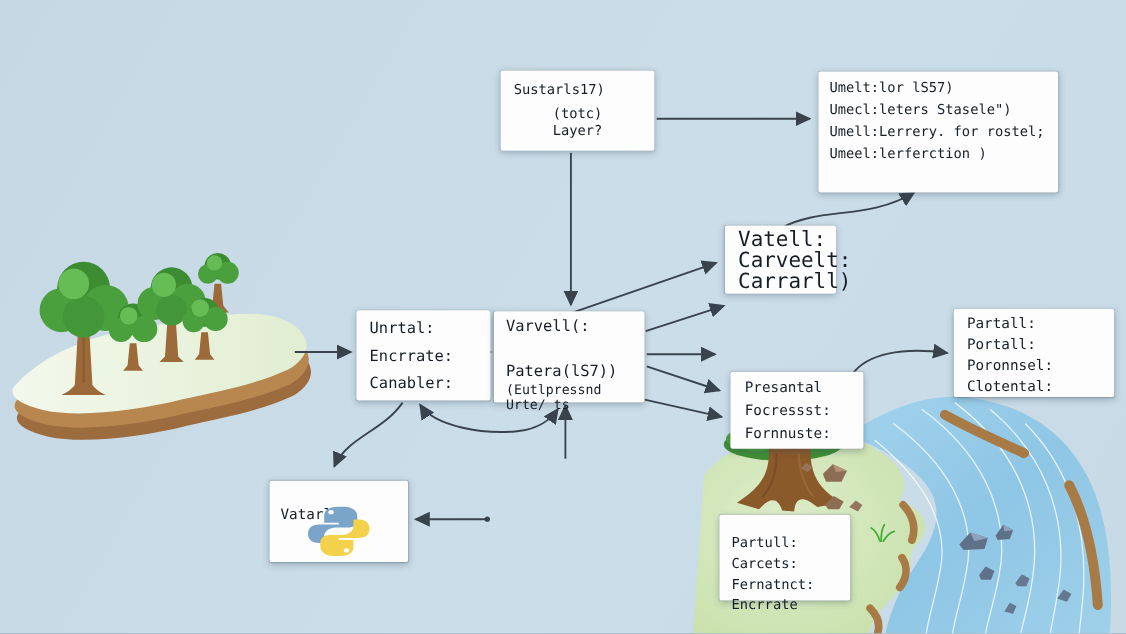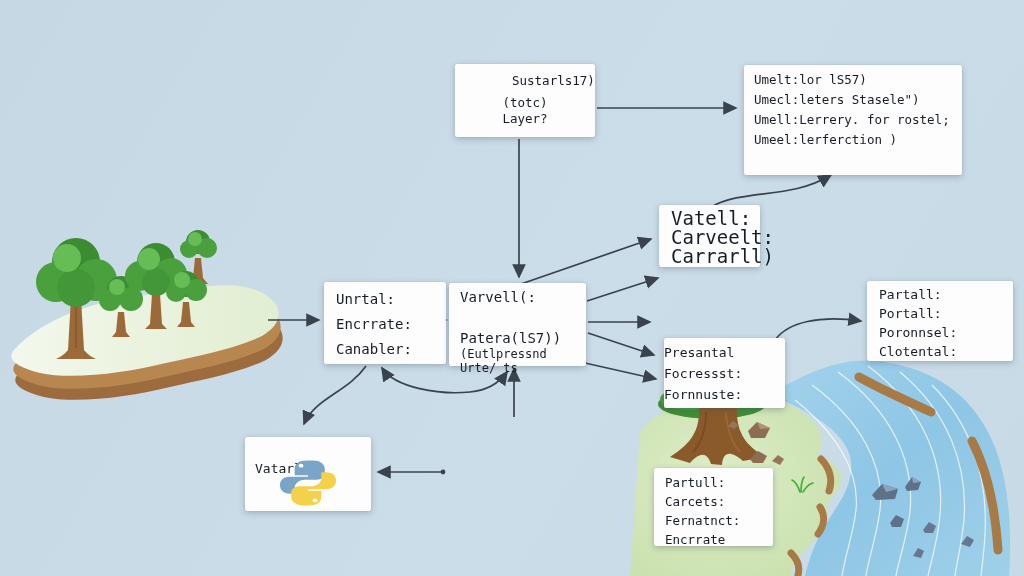--- a/index.html
+++ b/index.html
@@ -5,33 +5,33 @@
   html,body{margin:0;padding:0;background:#9fb4c2;}
   .canvas{position:relative;width:1024px;height:576px;overflow:hidden;
     background:linear-gradient(120deg,#c6d8e4 0%,#cbdde8 55%,#c7dae5 100%);
     font-family:"DejaVu Sans Mono","Liberation Mono",monospace;}
   .scene{position:absolute;left:0;top:0;z-index:1;}
   .dbox{position:absolute;z-index:2;background:#fdfdfd;border-radius:2px;
     box-sizing:border-box;color:#161d26;
     box-shadow:0 2px 6px rgba(50,70,90,.30),0 0 1px rgba(50,70,90,.25);}
   .dbox div{white-space:nowrap;}
   #b-sustarls{left:455px;top:64px;width:140px;height:73px;padding:9px 12px;font-size:12.5px;line-height:16px;}
-  #b-sustarls .l0{margin-bottom:6px;margin-left:45px;}
+  #b-sustarls .l0{margin-bottom:6px;}
   #b-sustarls .c{text-align:center;}
   #b-untal{left:744px;top:65px;width:218px;height:110px;padding:5px 10px;font-size:12.5px;line-height:20px;}
   #b-vatell{left:659px;top:205px;width:101px;height:62px;padding:4px 12px;font-size:19px;line-height:19px;}
   #b-unrtal{left:324px;top:282px;width:122px;height:82px;padding:5px 12px;font-size:14px;line-height:25px;}
   #b-varvell{left:449px;top:283px;width:137px;height:83px;padding:6px 11px;font-size:14px;line-height:17px;}
   #b-varvell .l0{margin-bottom:24px;}
   #b-varvell .sm{font-size:12px;line-height:14px;}
   #b-partall{left:867px;top:281px;width:146px;height:80px;padding:4px 12px;font-size:13px;line-height:19px;}
-  #b-presantal{left:664px;top:338px;width:121px;height:70px;padding:4px 0;font-size:13px;line-height:21px;}
+  #b-presantal{left:664px;top:338px;width:121px;height:70px;padding:4px 13px;font-size:13px;line-height:21px;}
   #b-vatarls{left:245px;top:437px;width:126px;height:74px;padding:24px 10px;font-size:13px;}
   #b-vatarls .logo{position:absolute;left:28px;top:18px;}
-  #b-partull{left:654px;top:468px;width:119px;height:78px;padding:5px 11px;font-size:12.5px;line-height:19px;}
+  #b-partull{left:654px;top:468px;width:119px;height:78px;padding:15px 11px;font-size:12.5px;line-height:19px;}
 </style>
 </head>
 <body>
 
 <div class="canvas">
 
 <svg class="scene" width="1024" height="576" viewBox="0 0 1024 576">
   <defs>
     <marker id="ah" orient="auto-start-reverse" markerWidth="10" markerHeight="9" refX="7.5" refY="4">
       <path d="M0,0 L8.5,4 L0,8 z" fill="#39434d"></path>

